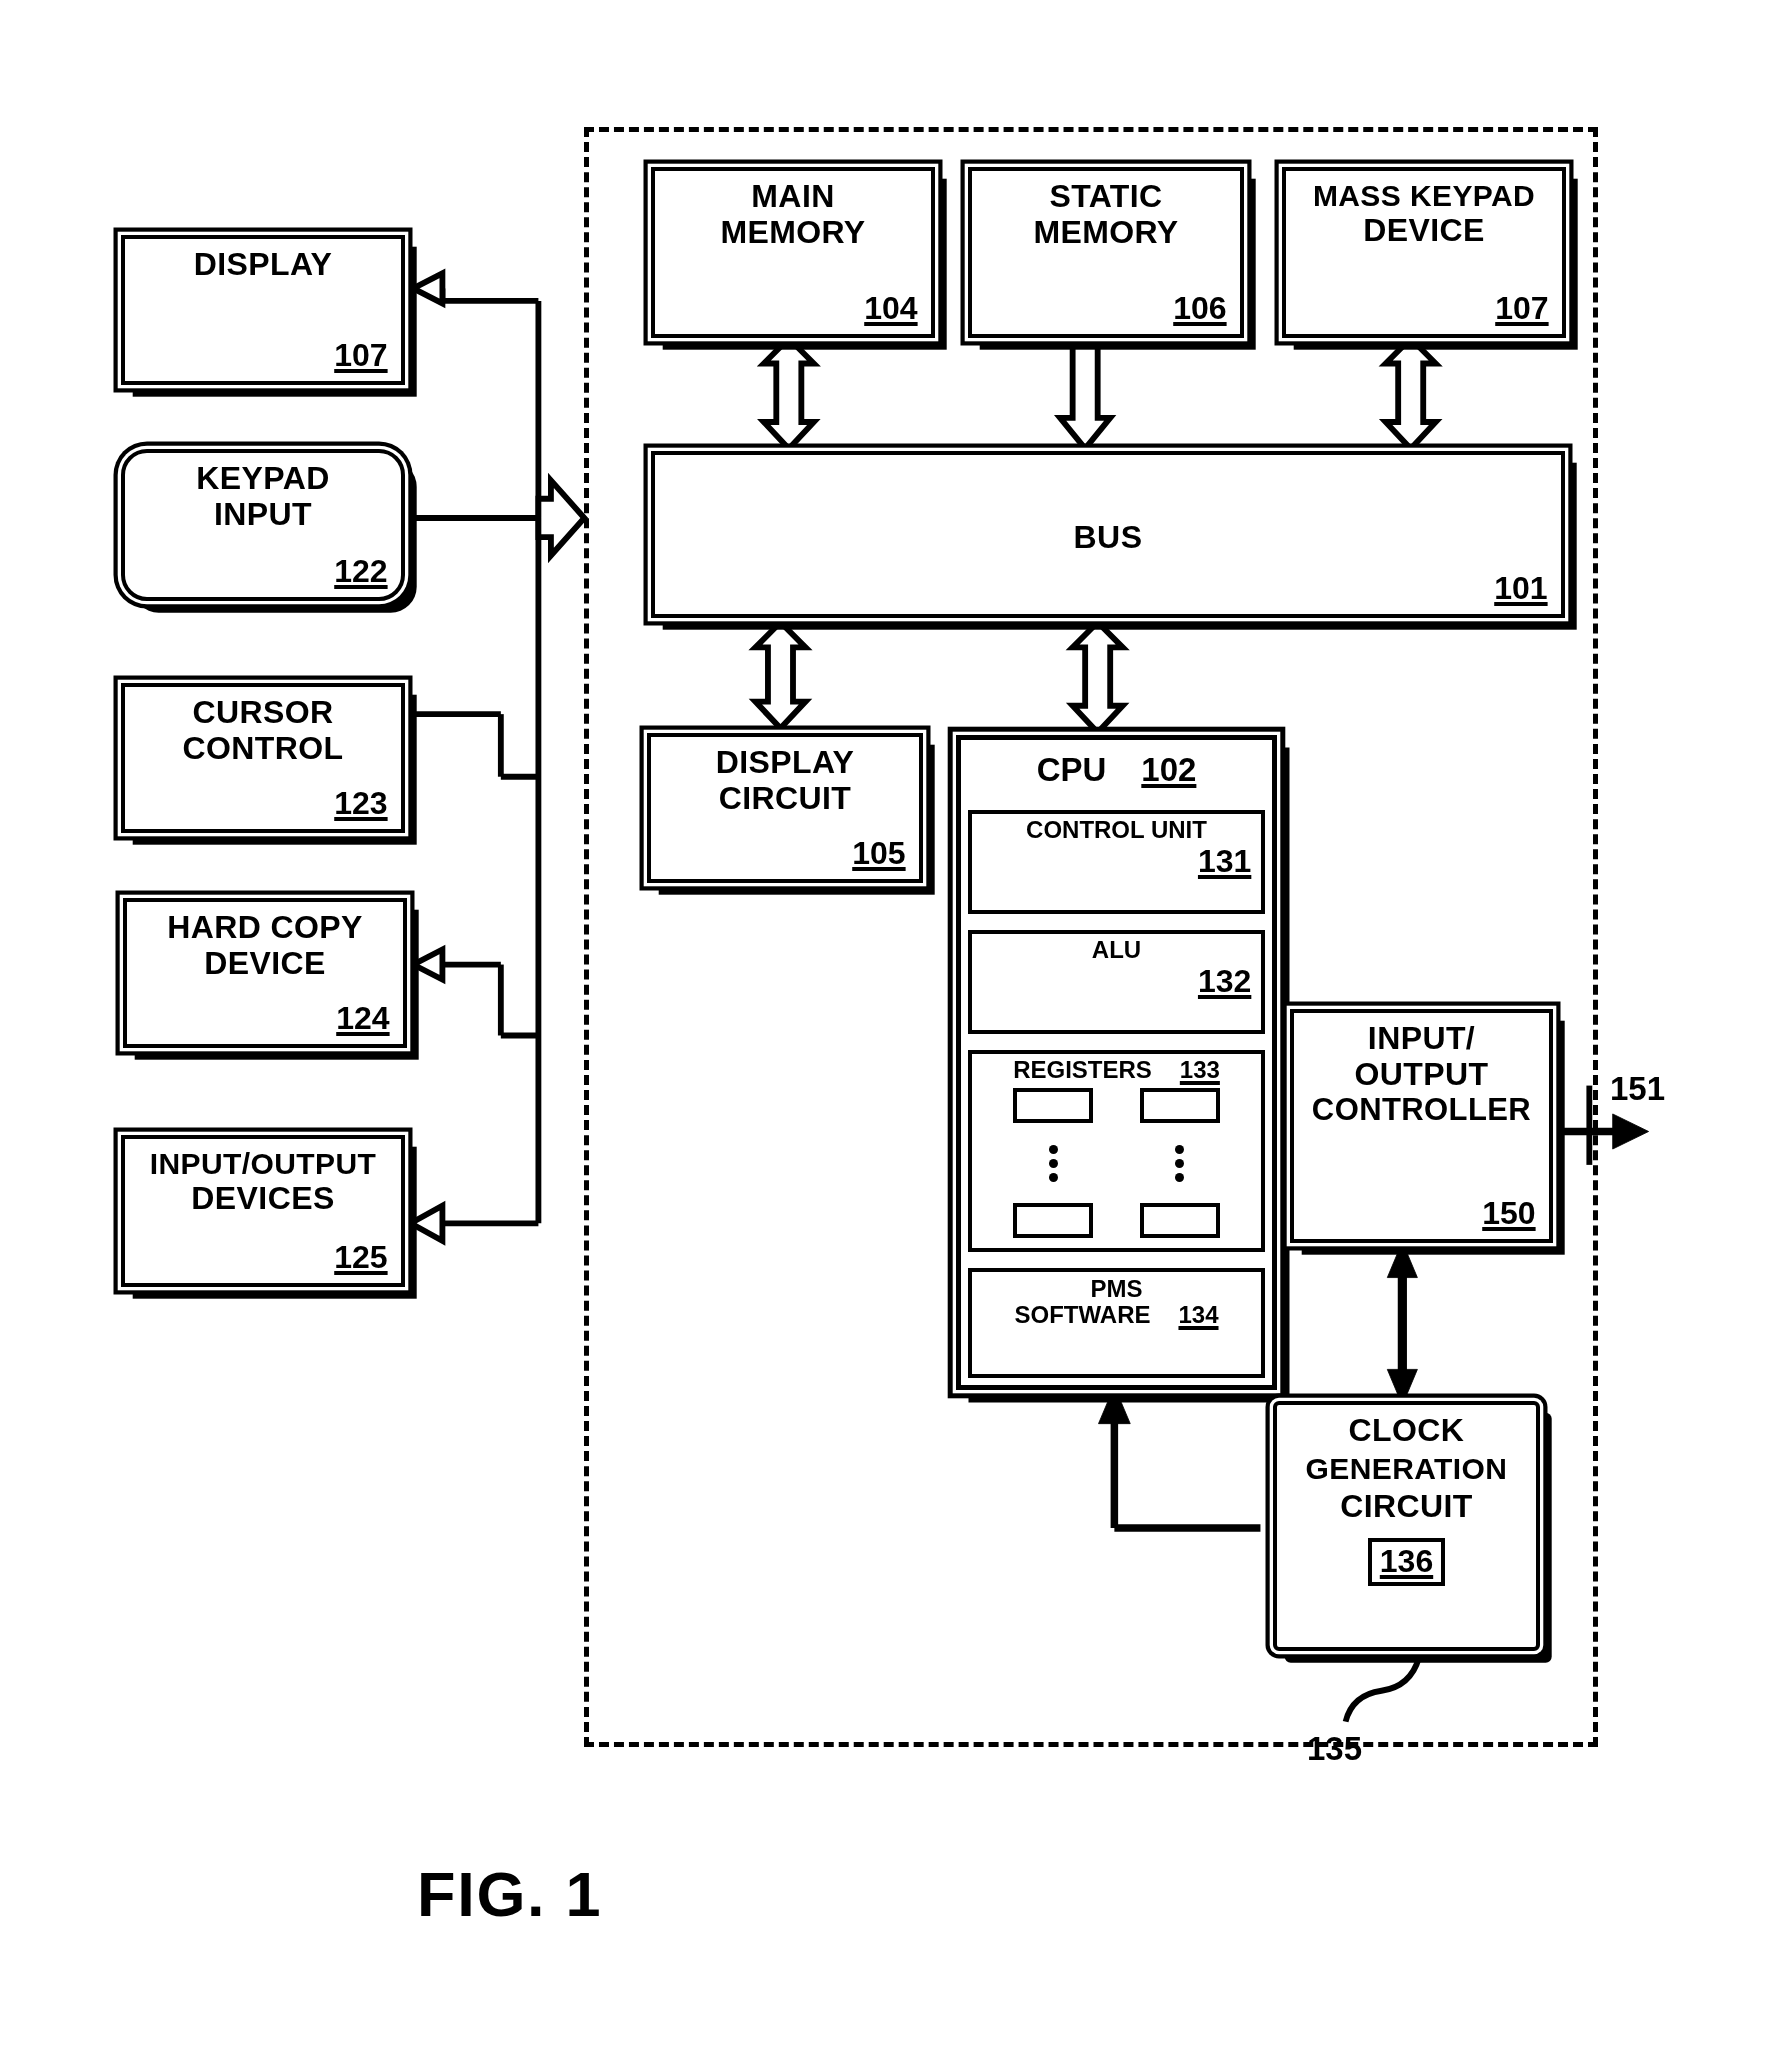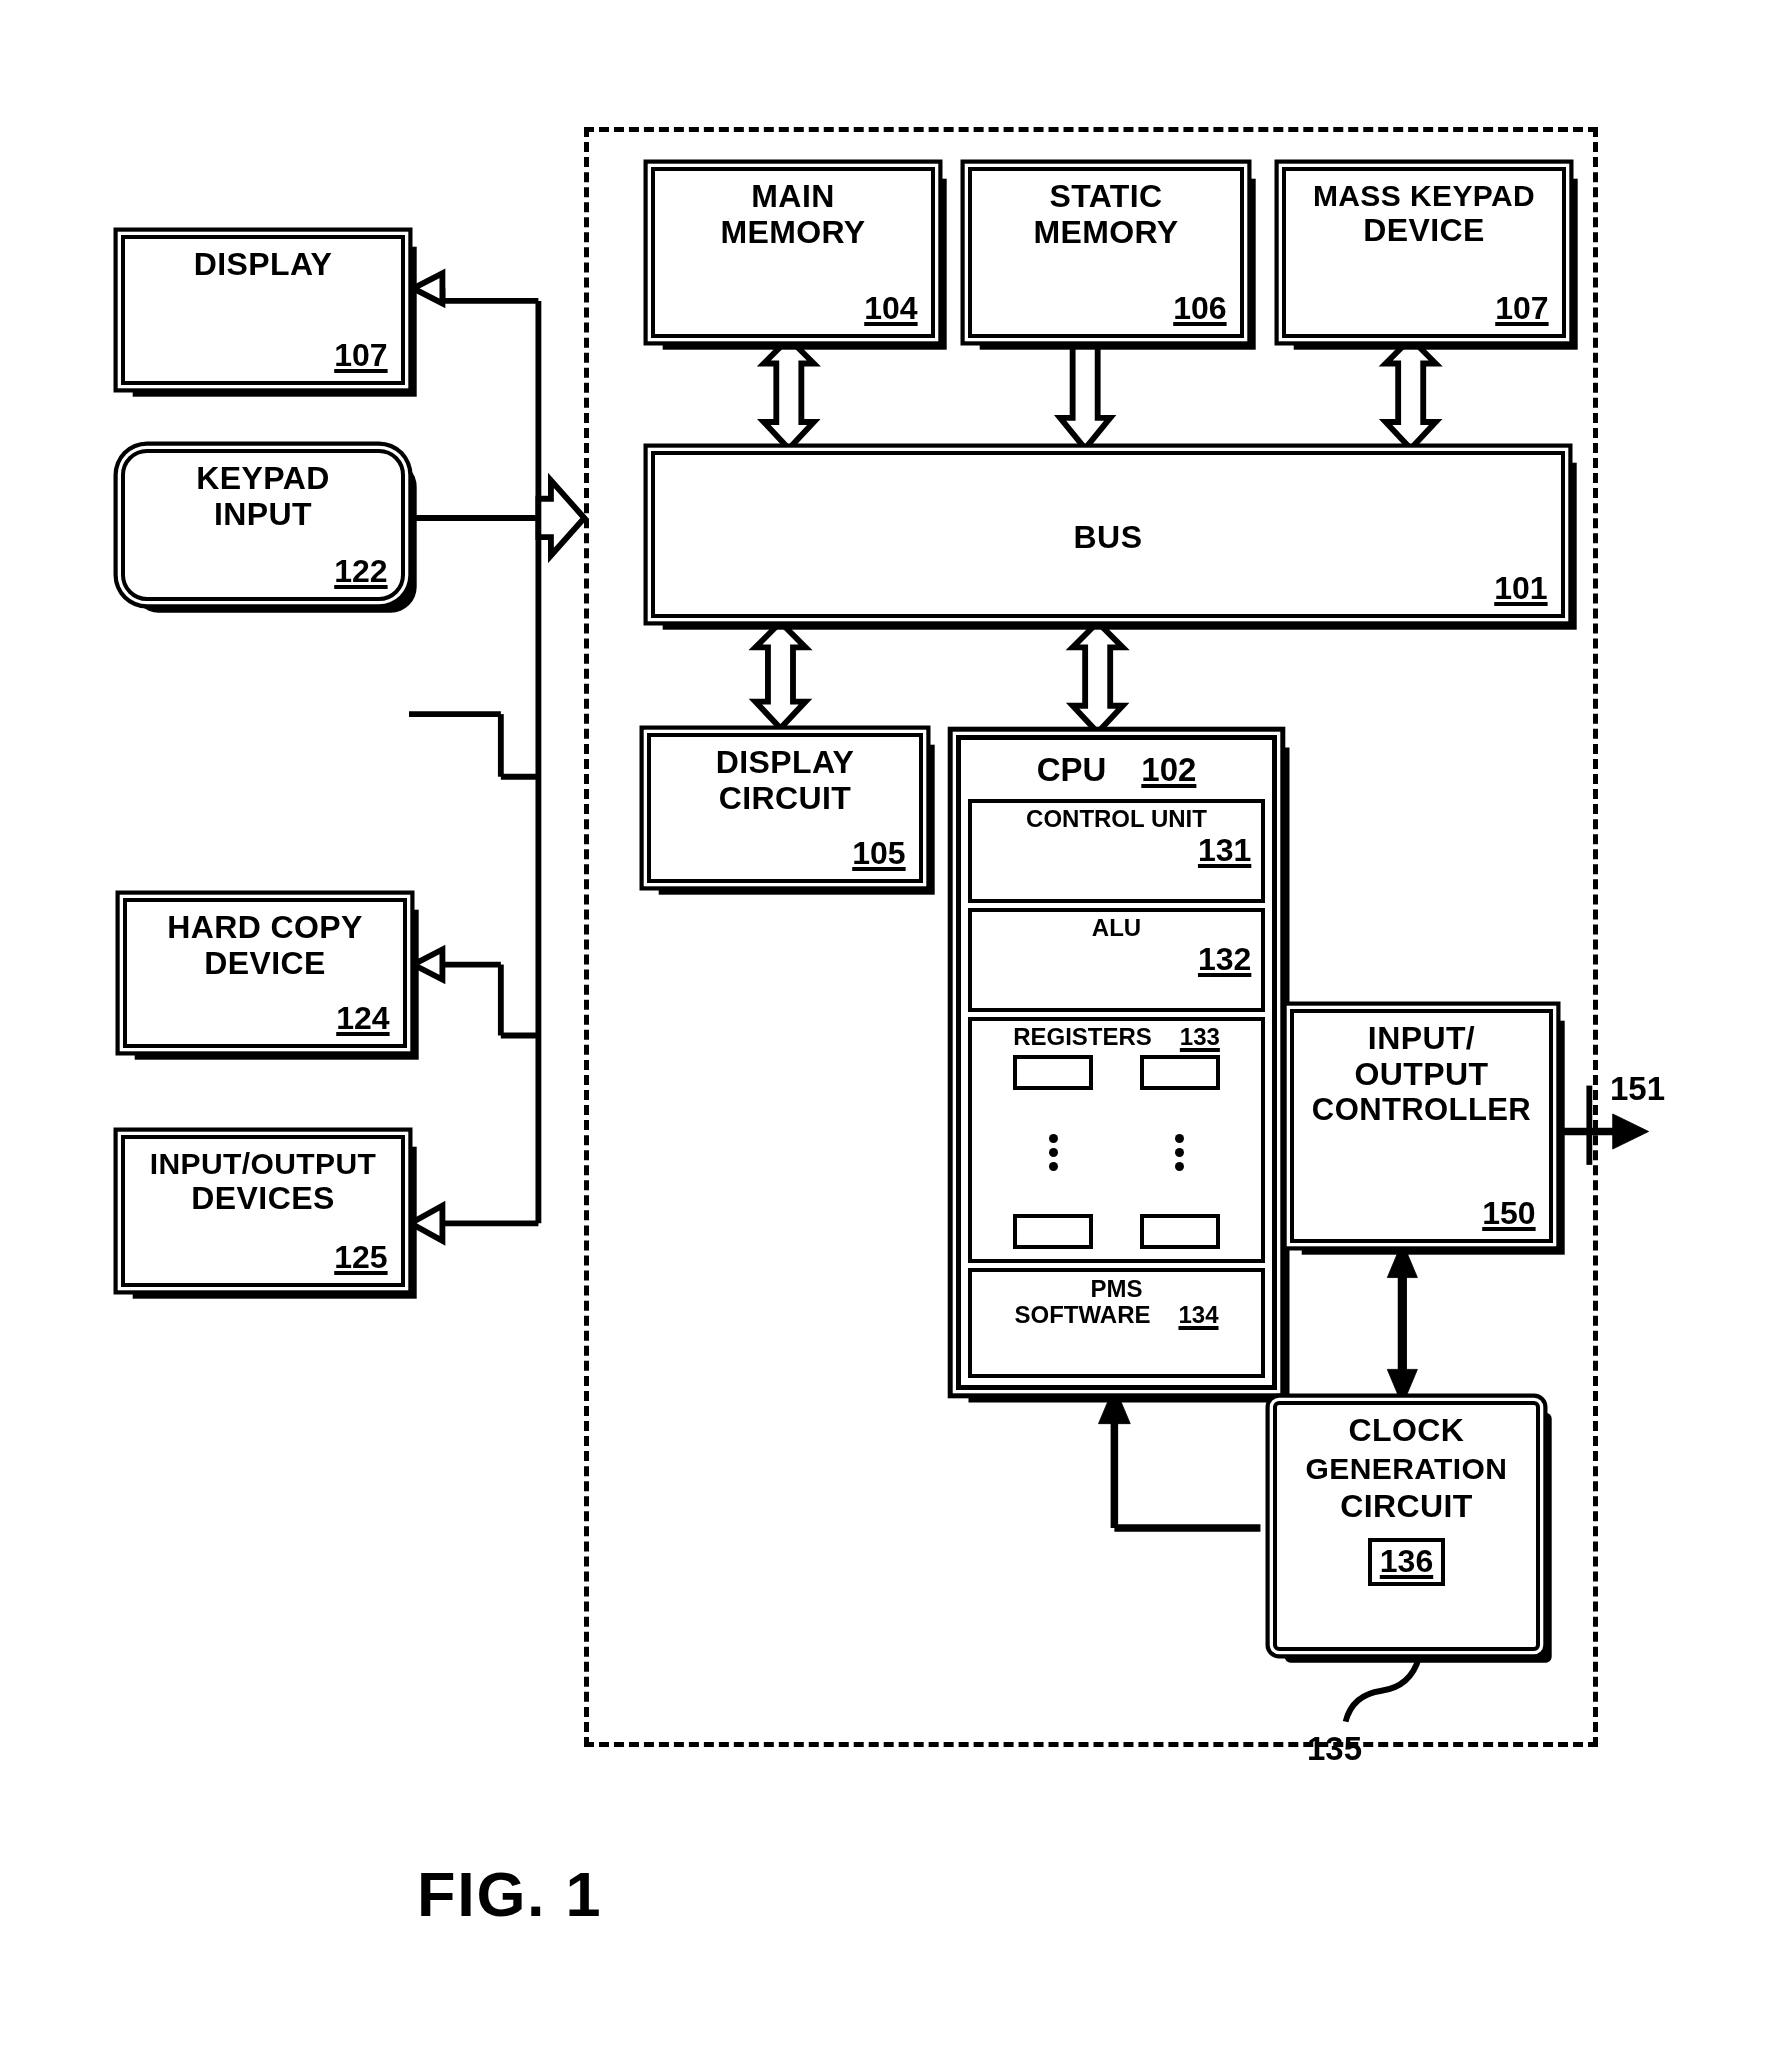--- a/index.html
+++ b/index.html
@@ -94,21 +94,21 @@
     top: 735px;
     width: 321px;
     height: 655px;
     box-sizing: border-box;
     background: #fff;
     border: 5px solid #000;
     box-shadow: 0 0 0 3.3px #fff, 0 0 0 8.3px #000, 12.5px 12.5px 0 0 #000;
     padding: 6.7px;
     display: flex;
     flex-direction: column;
-    gap: 5px;
+    gap: 16px;
   }
   .cpu-sub {
     position: relative;
     box-sizing: border-box;
     border: 4.2px solid #000;
     background: #fff;
     display: flex;
     flex-direction: column;
     align-items: center;
     padding: 3.3px 6.7px 3.3px 6.7px;
@@ -279,20 +279,25 @@
     <div class="lbl">DISPLAY</div>
     <div class="num">107</div>
   </div>
 
   <div class="pbox" style="left:121px; top:449px; width:284px; height:152px;border-radius:26px;">
     <div class="lbl">KEYPAD</div>
     <div class="lbl">INPUT</div>
     <div class="num">122</div>
   </div>
 
+  <div class="pbox" style="left:121px; top:683px; width:284px; height:150px;">
+    <div class="lbl">CURSOR</div>
+    <div class="lbl">CONTROL</div>
+    <div class="num">123</div>
+  </div>
 
   <div class="pbox" style="left:123px; top:898px; width:284px; height:150px;">
     <div class="lbl">HARD COPY</div>
     <div class="lbl">DEVICE</div>
     <div class="num">124</div>
   </div>
 
   <div class="pbox" style="left:121px; top:1135px; width:284px; height:152px;">
     <div class="lbl" style="font-size:30px;">INPUT/OUTPUT</div>
     <div class="lbl">DEVICES</div>

